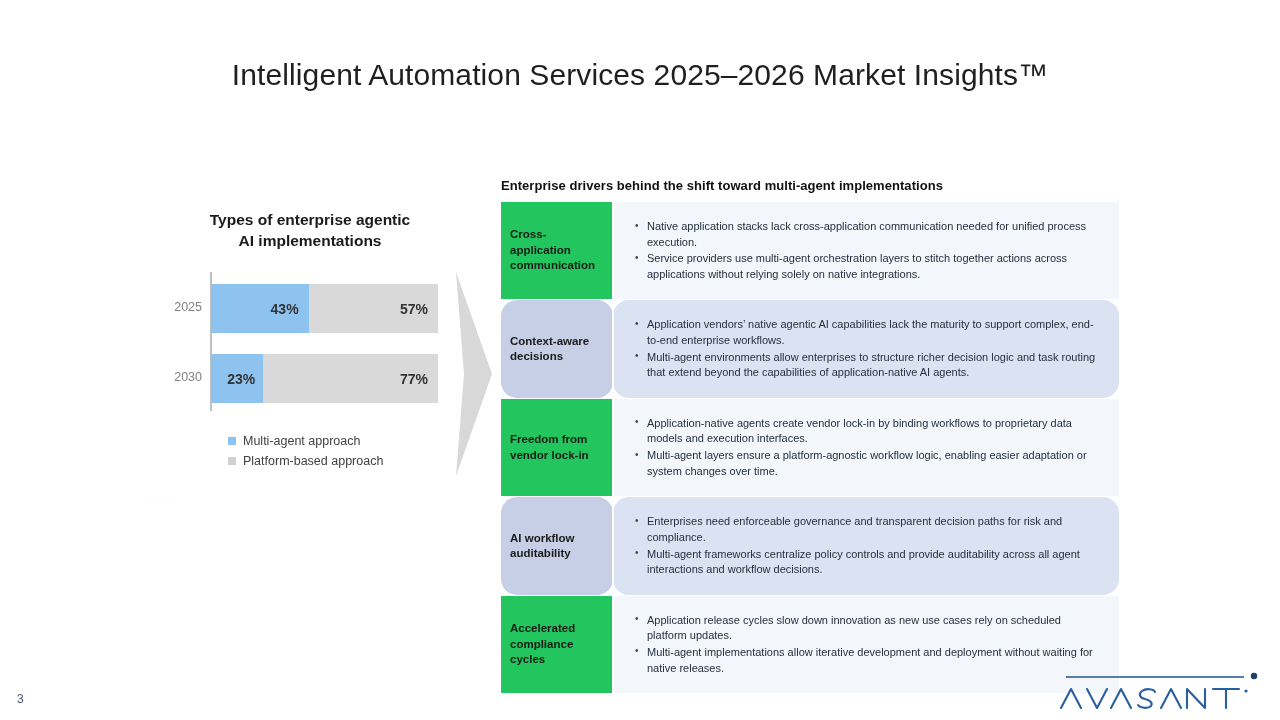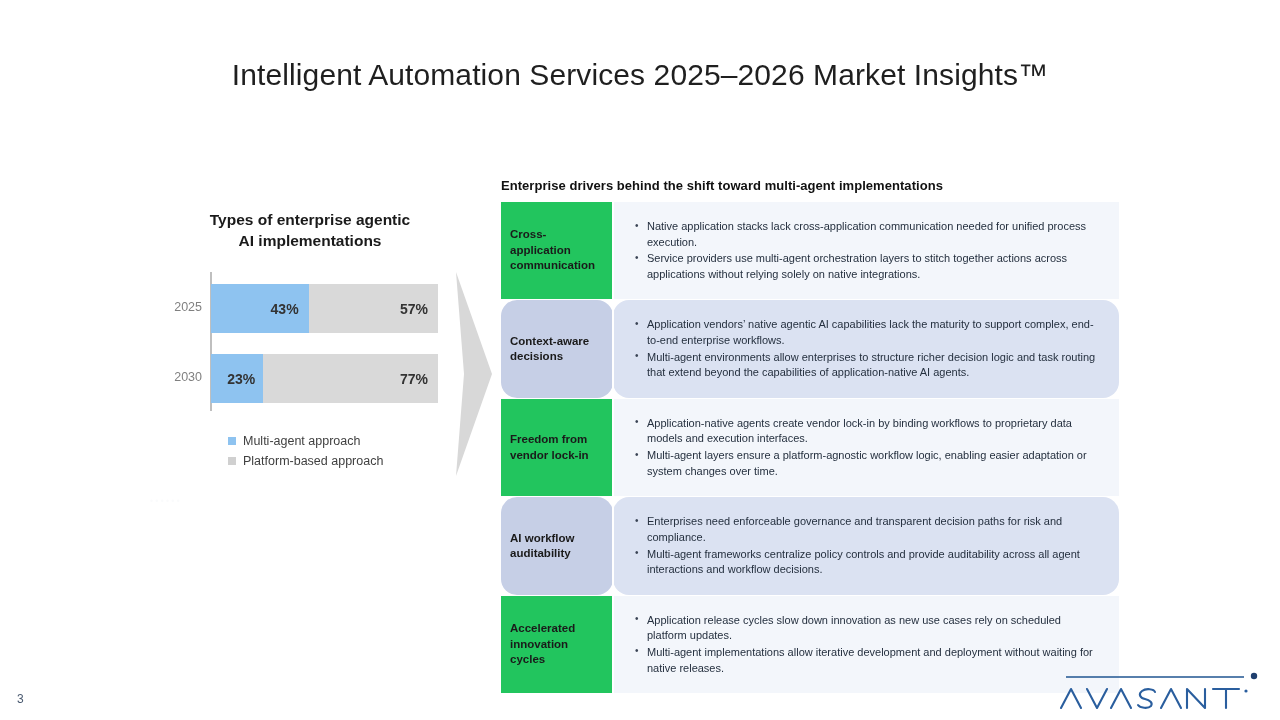--- a/index.html
+++ b/index.html
@@ -314,21 +314,21 @@
         <td class="cell-label">AI workflow auditability</td>
         <td class="cell-body">
           <ul>
             <li>Enterprises need enforceable governance and transparent decision paths for risk and compliance.</li>
             <li>Multi-agent frameworks centralize policy controls and provide auditability across all agent interactions and workflow decisions.</li>
           </ul>
         </td>
       </tr>
 
       <tr class="row-light">
-        <td class="cell-label">Accelerated innovation cycles</td>
+        <td class="cell-label">Accelerated compliance cycles</td>
         <td class="cell-body">
           <ul>
             <li>Application release cycles slow down innovation as new use cases rely on scheduled platform updates.</li>
             <li>Multi-agent implementations allow iterative development and deployment without waiting for native releases.</li>
           </ul>
         </td>
       </tr>
     </tbody>
   </table>
 </div>

